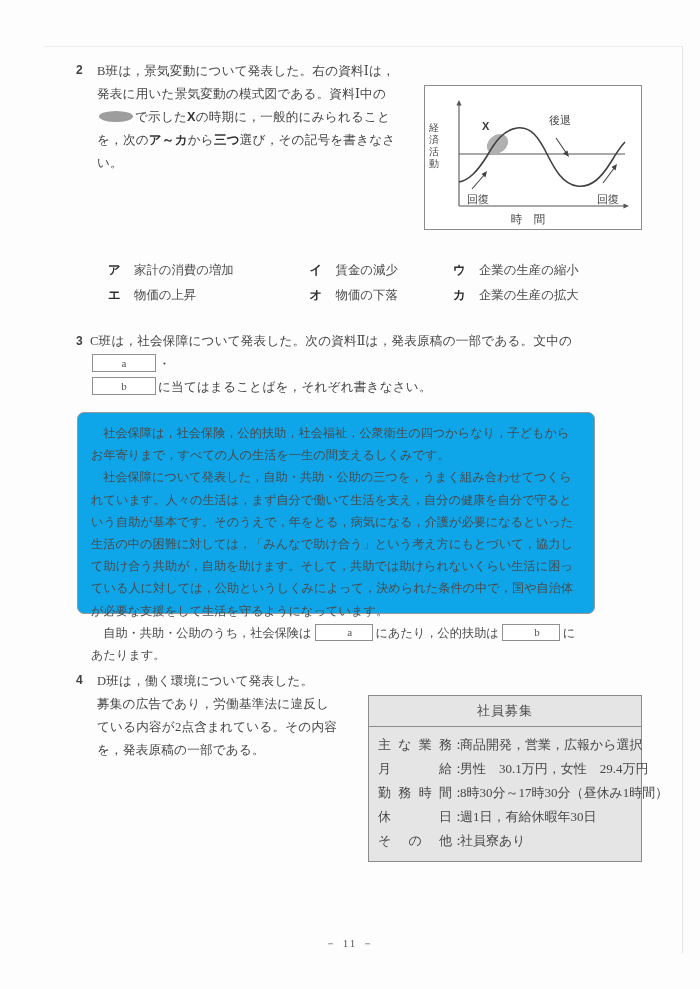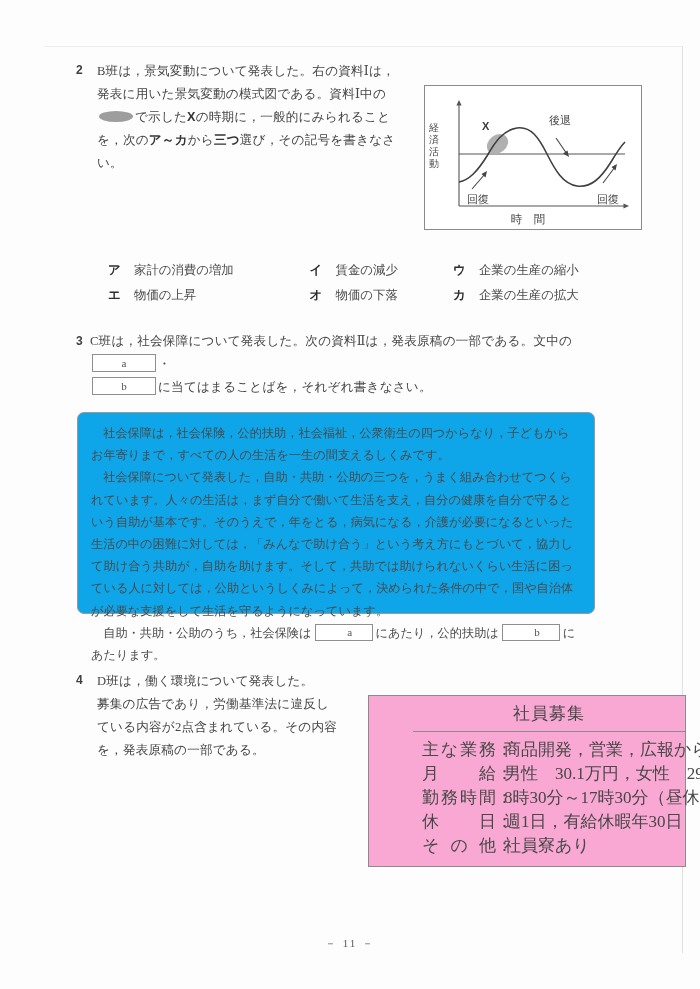--- a/index.html
+++ b/index.html
@@ -161,24 +161,23 @@
     margin: 0 2px;
   }
 
   
   #mat3-table {
     position: absolute;
     left: 368px;
     top: 695px;
     width: 272px;
     border: 1px solid #8b8b8b;
-    background: #f9a8d4;
-    font-size: 17px;
+    background: #e5e5e5;
+    font-size: 13px;
     color: #474747;
-    padding-left: 44px;
   }
   #mat3-title {
     text-align: center;
     padding: 6px 0 6px 0;
     border-bottom: 1px solid #8b8b8b;
     letter-spacing: 1px;
   }
   #mat3-body { padding: 6px 9px 8px 9px; }
   .m3row {
     display: flex;

